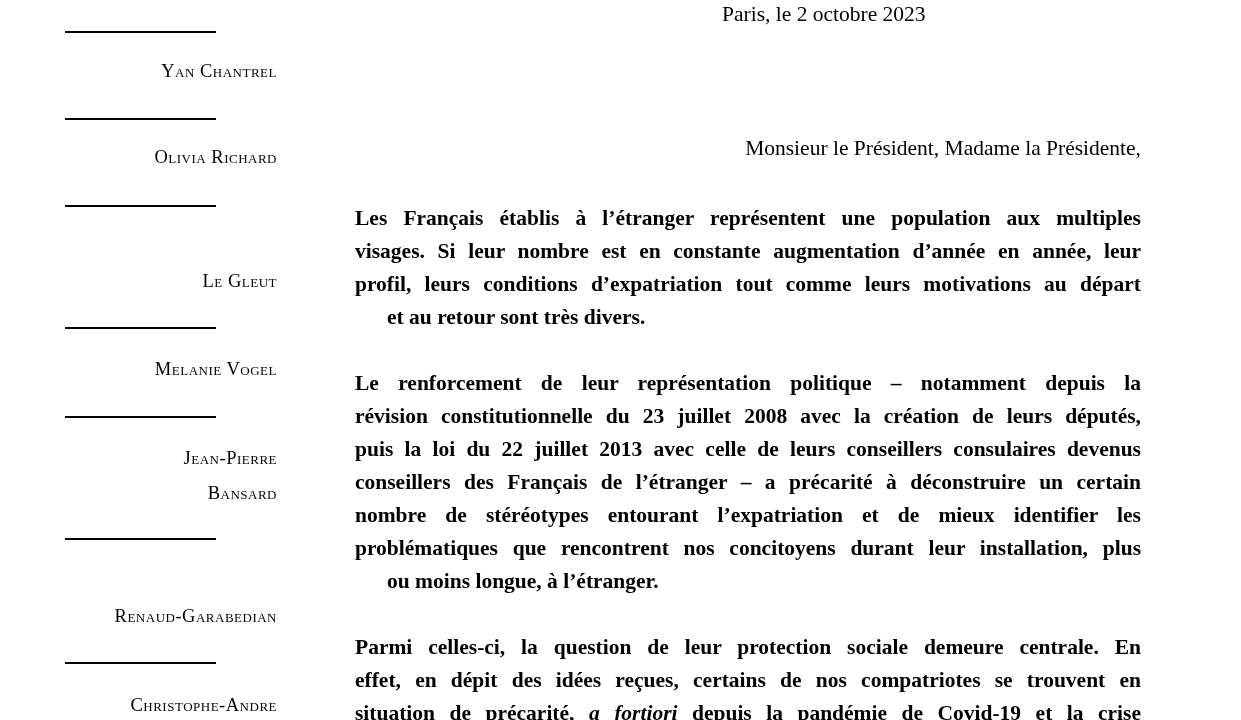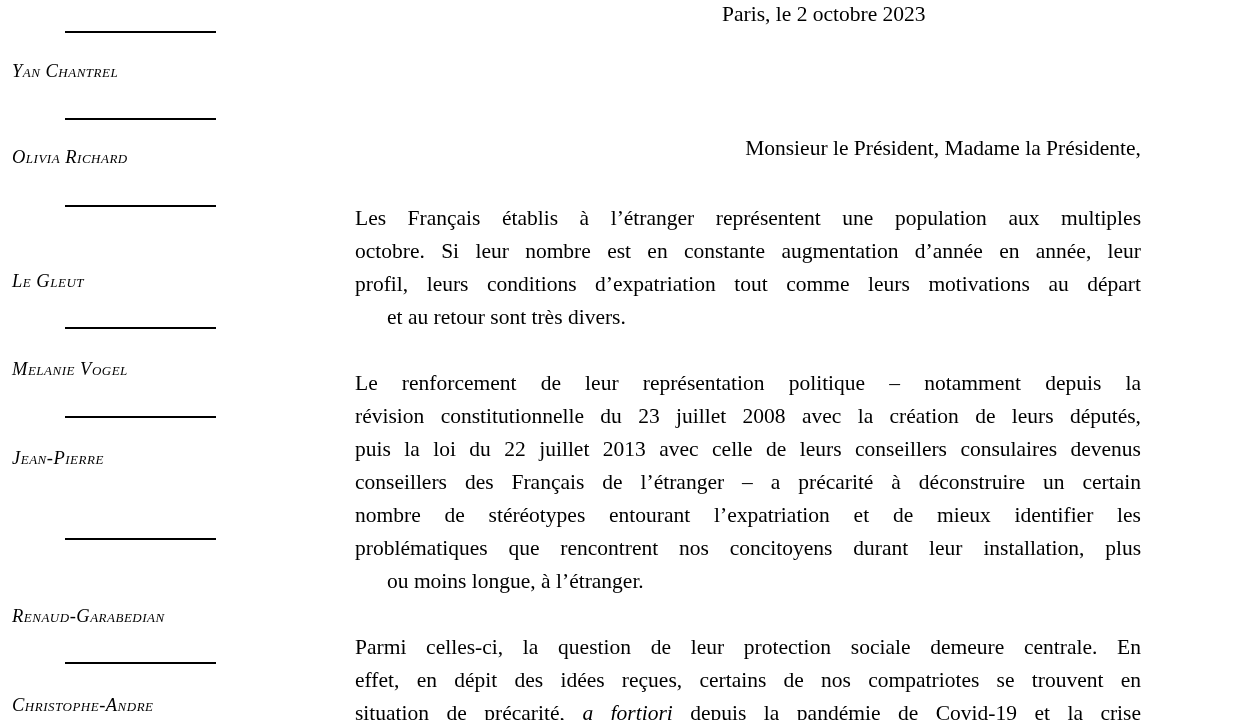--- a/index.html
+++ b/index.html
@@ -12,39 +12,38 @@
   }
   .page { position: relative; width: 1241px; height: 720px; background: #ffffff; }
 
   
   .sidebar { position: absolute; left: 0; top: 0; width: 277px; height: 720px; }
   .rule {
     position: absolute; left: 65px; width: 151px; height: 0;
     border-top: 2px solid #000000;
   }
   .sig {
-    position: absolute; left: 12px; width: 277px;
-    text-align: left;
+    position: absolute; left: 0; width: 277px;
+    text-align: right;
     font-variant: small-caps;
     font-size: 18.5px; line-height: 22px;
     letter-spacing: 0.5px;
     white-space: nowrap;
-    font-style: italic;
   }
 
   
   .letter { position: absolute; left: 355px; top: 0; width: 786px; height: 642px; }
   .letter-text { font-size: 21.5px; line-height: 33px; }
   .date-line { position: absolute; top: -2px; left: 367px; white-space: nowrap; }
   .salutation { position: absolute; top: 132px; left: 0; width: 786px; text-align: right; }
   .para { position: absolute; left: 0; width: 786px; }
   .para-1 { top: 202px; }
   .para-2 { top: 367px; }
   .para-3 { top: 631px; }
-  .jline { width: 786px; height: 33px; text-align: justify; text-align-last: justify; }
+  .jline { width: 786px; height: 33px; text-align: justify; text-align-last: justify; font-weight: bold; }
   .jline-last { text-align-last: left; margin-left: 32px; }
   .italic { font-style: italic; }
 </style>
 </head>
 <body>
 
 <div class="page">
 
   <aside class="sidebar">
     <div class="rule" style="top:31px"></div>
@@ -54,37 +53,38 @@
     <div class="sig" style="top:146px">Olivia Richard</div>
 
     <div class="rule" style="top:205px"></div>
     <div class="sig" style="top:270px">Le Gleut</div>
 
     <div class="rule" style="top:327px"></div>
     <div class="sig" style="top:358px">Melanie Vogel</div>
 
     <div class="rule" style="top:416px"></div>
     <div class="sig" style="top:447px">Jean-Pierre</div>
+    <div class="sig" style="top:482px">Bansard</div>
 
     <div class="rule" style="top:538px"></div>
     <div class="sig" style="top:605px">Renaud-Garabedian</div>
 
     <div class="rule" style="top:662px"></div>
     <div class="sig" style="top:694px">Christophe-Andre</div>
   </aside>
 
   <main class="letter letter-text">
 
     <div class="date-line">Paris, le 2 octobre 2023</div>
 
     <div class="salutation">Monsieur le Président, Madame la Présidente,</div>
 
     <div class="para para-1">
       <div class="jline">Les Français établis à l’étranger représentent une population aux multiples</div>
-      <div class="jline">octobre. Si leur nombre est en constante augmentation d’année en année, leur</div>
+      <div class="jline">visages. Si leur nombre est en constante augmentation d’année en année, leur</div>
       <div class="jline">profil, leurs conditions d’expatriation tout comme leurs motivations au départ</div>
       <div class="jline jline-last">et au retour sont très divers.</div>
     </div>
 
     <div class="para para-2">
       <div class="jline">Le renforcement de leur représentation politique – notamment depuis la</div>
       <div class="jline">révision constitutionnelle du 23 juillet 2008 avec la création de leurs députés,</div>
       <div class="jline">puis la loi du 22 juillet 2013 avec celle de leurs conseillers consulaires devenus</div>
       <div class="jline">conseillers des Français de l’étranger – a précarité à déconstruire un certain</div>
       <div class="jline">nombre de stéréotypes entourant l’expatriation et de mieux identifier les</div>

